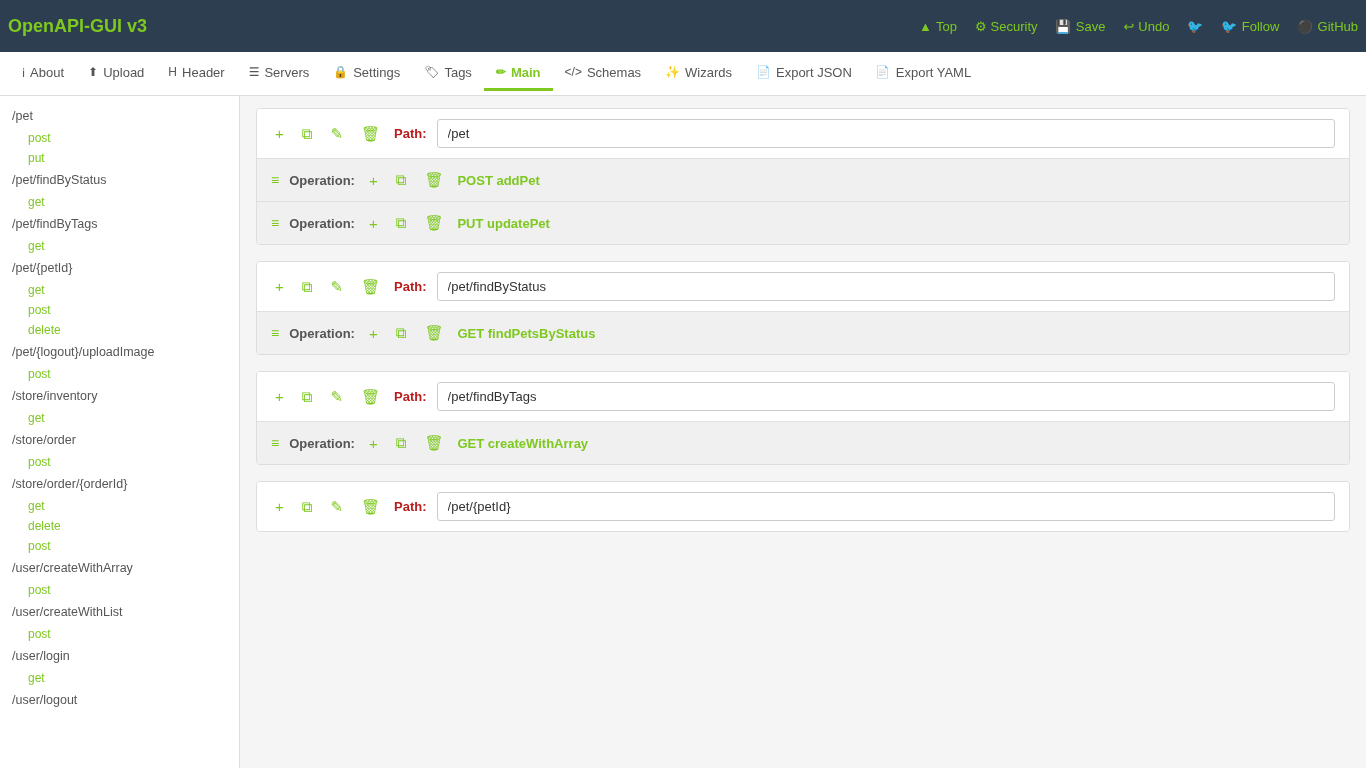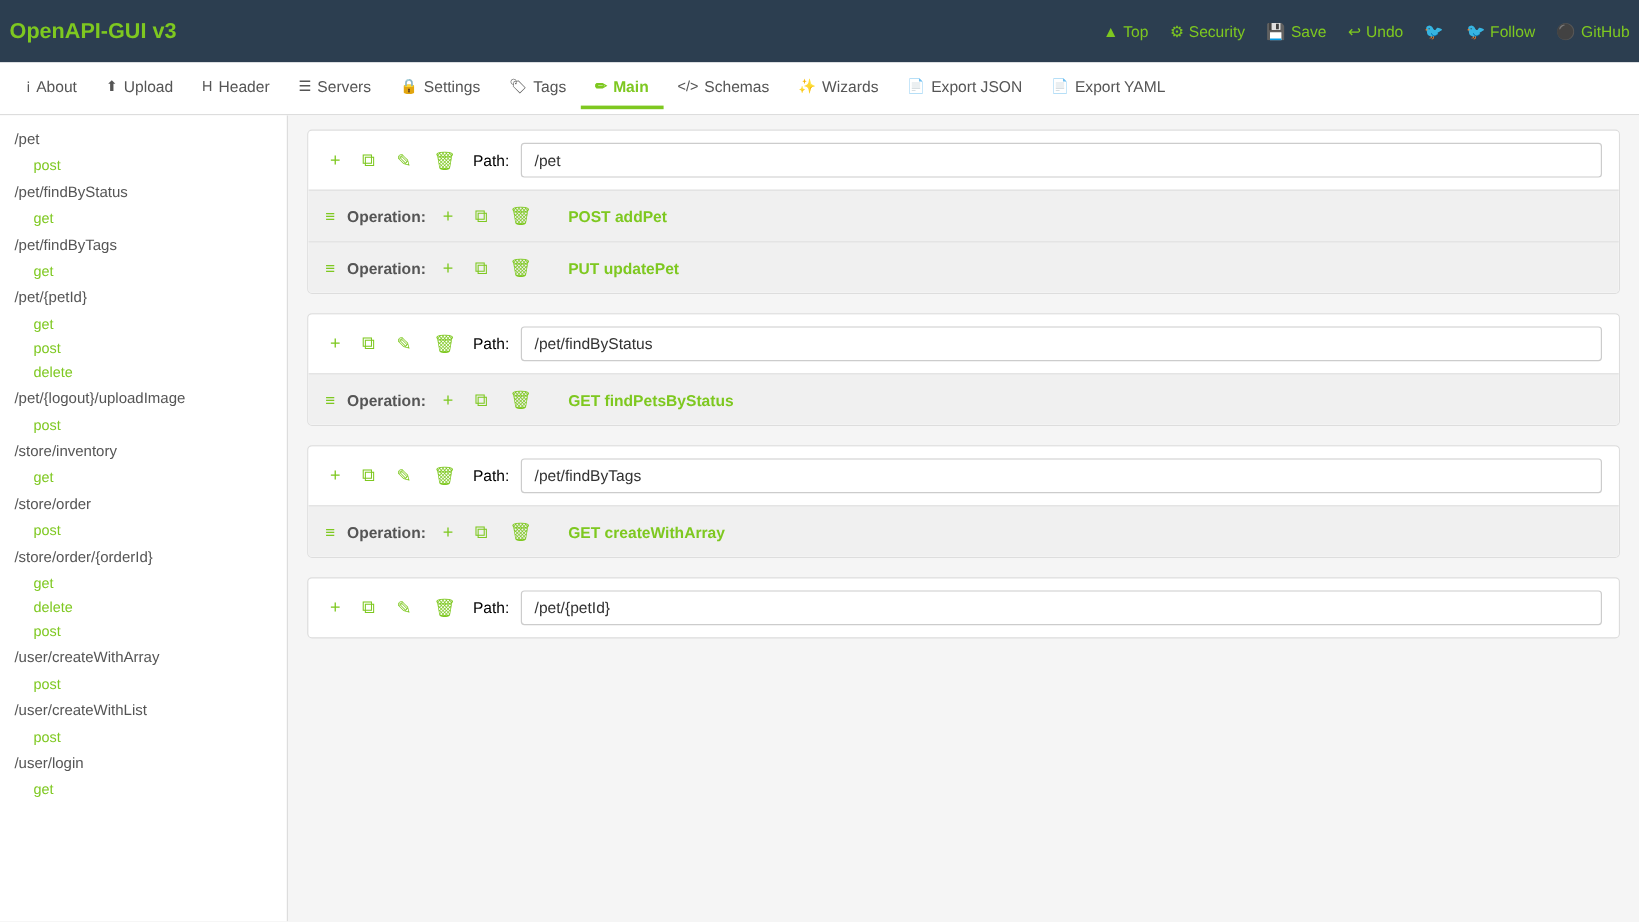--- a/index.html
+++ b/index.html
@@ -110,22 +110,22 @@
       overflow: hidden;
     }
     .path-row {
       display: flex;
       align-items: center;
       padding: 10px 14px;
       gap: 10px;
       background: #fff;
     }
     .path-label {
-      font-weight: normal;
-      color: #000000;
+      font-weight: bold;
+      color: #b91c1c;
       font-size: 13px;
     }
     .path-input {
       flex: 1;
       border: 1px solid #ccc;
       border-radius: 3px;
       padding: 6px 10px;
       font-size: 13px;
       color: #333;
       outline: none;
@@ -151,21 +151,20 @@
     }
     .operation-label {
       font-weight: bold;
       color: #555;
       font-size: 13px;
     }
     .operation-method {
       color: #7ec820;
       font-weight: bold;
       font-size: 13px;
-      margin-left: 16px;
     }
     .hamburger-icon {
       color: #7ec820;
       font-size: 14px;
     }
 
     
     ::-webkit-scrollbar { width: 6px; height: 6px; }
     ::-webkit-scrollbar-thumb { background: #ccc; border-radius: 3px; }
     ::-webkit-scrollbar-track { background: transparent; }
@@ -251,20 +250,21 @@
     <span class="nav-icon">📄</span>
     <span>Export YAML</span>
   </div>
 </div>
 
 <div class="main-layout">
 
   <div class="sidebar">
     <div class="sidebar-path">/pet</div>
     <div class="sidebar-method">post</div>
+    <div class="sidebar-method">put</div>
     <div class="sidebar-path">/pet/findByStatus</div>
     <div class="sidebar-method">get</div>
     <div class="sidebar-path">/pet/findByTags</div>
     <div class="sidebar-method">get</div>
     <div class="sidebar-path">/pet/{petId}</div>
     <div class="sidebar-method">get</div>
     <div class="sidebar-method">post</div>
     <div class="sidebar-method">delete</div>
     <div class="sidebar-path">/pet/{logout}/uploadImage</div>
     <div class="sidebar-method">post</div>
@@ -275,20 +275,21 @@
     <div class="sidebar-path">/store/order/{orderId}</div>
     <div class="sidebar-method">get</div>
     <div class="sidebar-method">delete</div>
     <div class="sidebar-method">post</div>
     <div class="sidebar-path">/user/createWithArray</div>
     <div class="sidebar-method">post</div>
     <div class="sidebar-path">/user/createWithList</div>
     <div class="sidebar-method">post</div>
     <div class="sidebar-path">/user/login</div>
     <div class="sidebar-method">get</div>
+    <div class="sidebar-path">/user/logout</div>
   </div>
 
   <div class="content">
 
     <div class="path-block">
       <div class="path-row">
         <button class="icon-btn" title="Add">+</button>
         <button class="icon-btn" title="Copy">⧉</button>
         <button class="icon-btn" title="Edit">✎</button>
         <button class="icon-btn" title="Delete">🗑</button>

